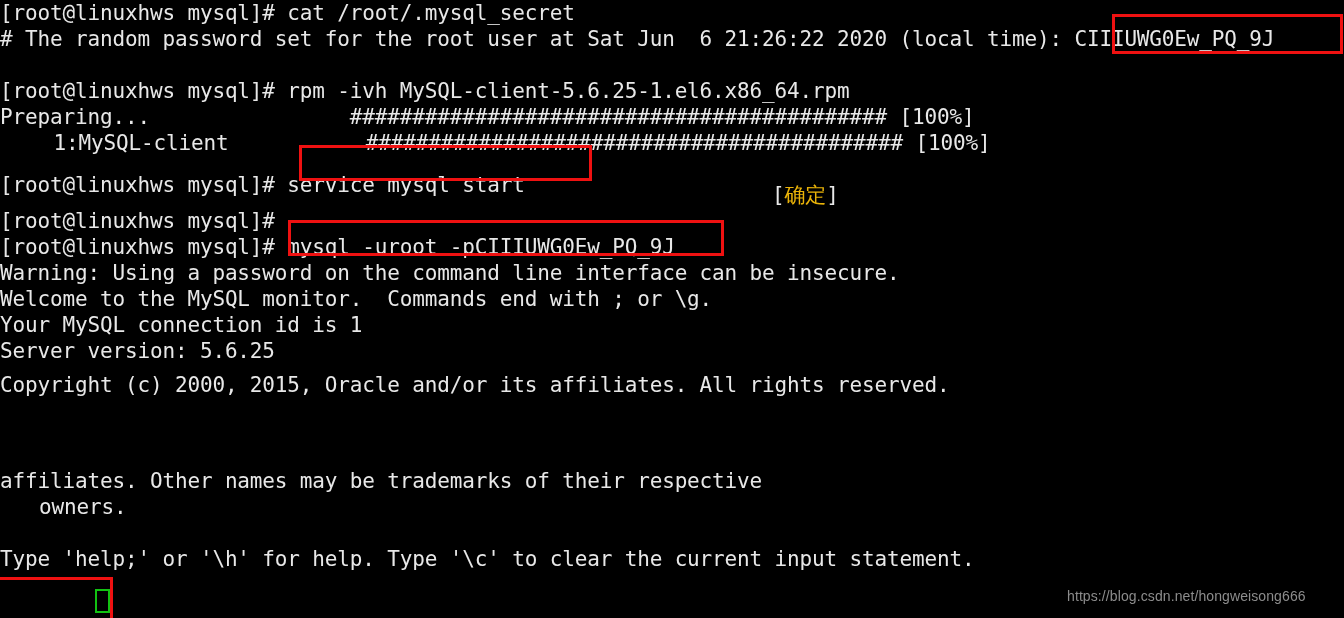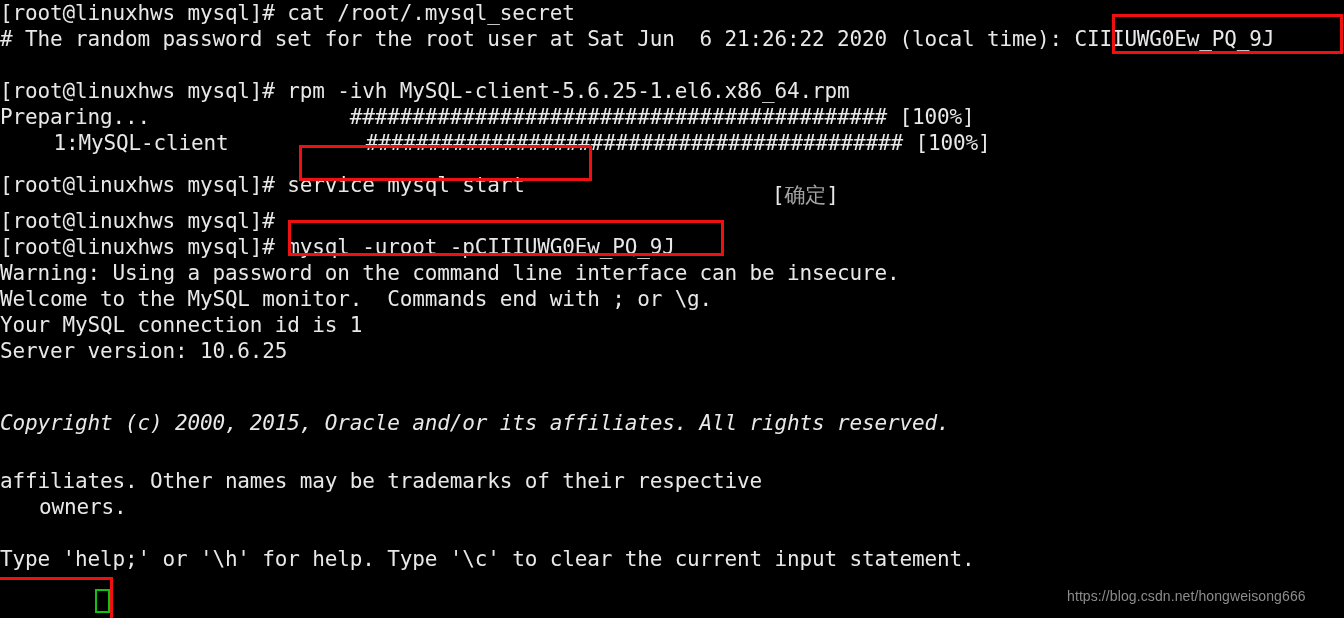--- a/index.html
+++ b/index.html
@@ -36,21 +36,21 @@
     font-family: "DejaVu Sans Mono", "Liberation Mono", monospace;
     font-size: 21px;
     line-height: 26px;
     height: 26px;
     color: #e8e8e8;
     letter-spacing: -0.15px;
   }
 
   .seg { white-space: pre; }
   .c-white  { color: #e8e8e8; }
-  .c-green  { color: #a3a3a3; }
+  .c-green  { color: #eab308; }
 
   
   .redbox {
     position: absolute;
     border: 3px solid #ef1111;
     box-sizing: border-box;
     pointer-events: none;
     background: transparent;
   }
 
@@ -97,25 +97,25 @@
   <div class="term-line" style="top:208px;">[root@linuxhws mysql]# </div>
 
   <div class="term-line" style="top:234px;">[root@linuxhws mysql]# mysql -uroot -pCIIIUWG0Ew_PQ_9J</div>
 
   <div class="term-line" style="top:260px;">Warning: Using a password on the command line interface can be insecure.</div>
 
   <div class="term-line" style="top:286px;">Welcome to the MySQL monitor.  Commands end with ; or \g.</div>
 
   <div class="term-line" style="top:312px;">Your MySQL connection id is 1</div>
 
-  <div class="term-line" style="top:338px;">Server version: 10.6.25</div>
+  <div class="term-line" style="top:338px;">Server version: 5.6.25</div>
 
   <div class="term-line" style="top:364px;"></div>
 
-  <div class="term-line" style="top:410px;font-style:italic;">Copyright (c) 2000, 2015, Oracle and/or its affiliates. All rights reserved.</div>
+  <div class="term-line" style="top:372px;">Copyright (c) 2000, 2015, Oracle and/or its affiliates. All rights reserved.</div>
 
   <div class="term-line" style="top:416px;"></div>
 
 
   <div class="term-line" style="top:468px;">affiliates. Other names may be trademarks of their respective</div>
 
   <div class="term-line" style="top:494px;margin-left:39px;">owners.</div>
 
   <div class="term-line" style="top:520px;"></div>
 

